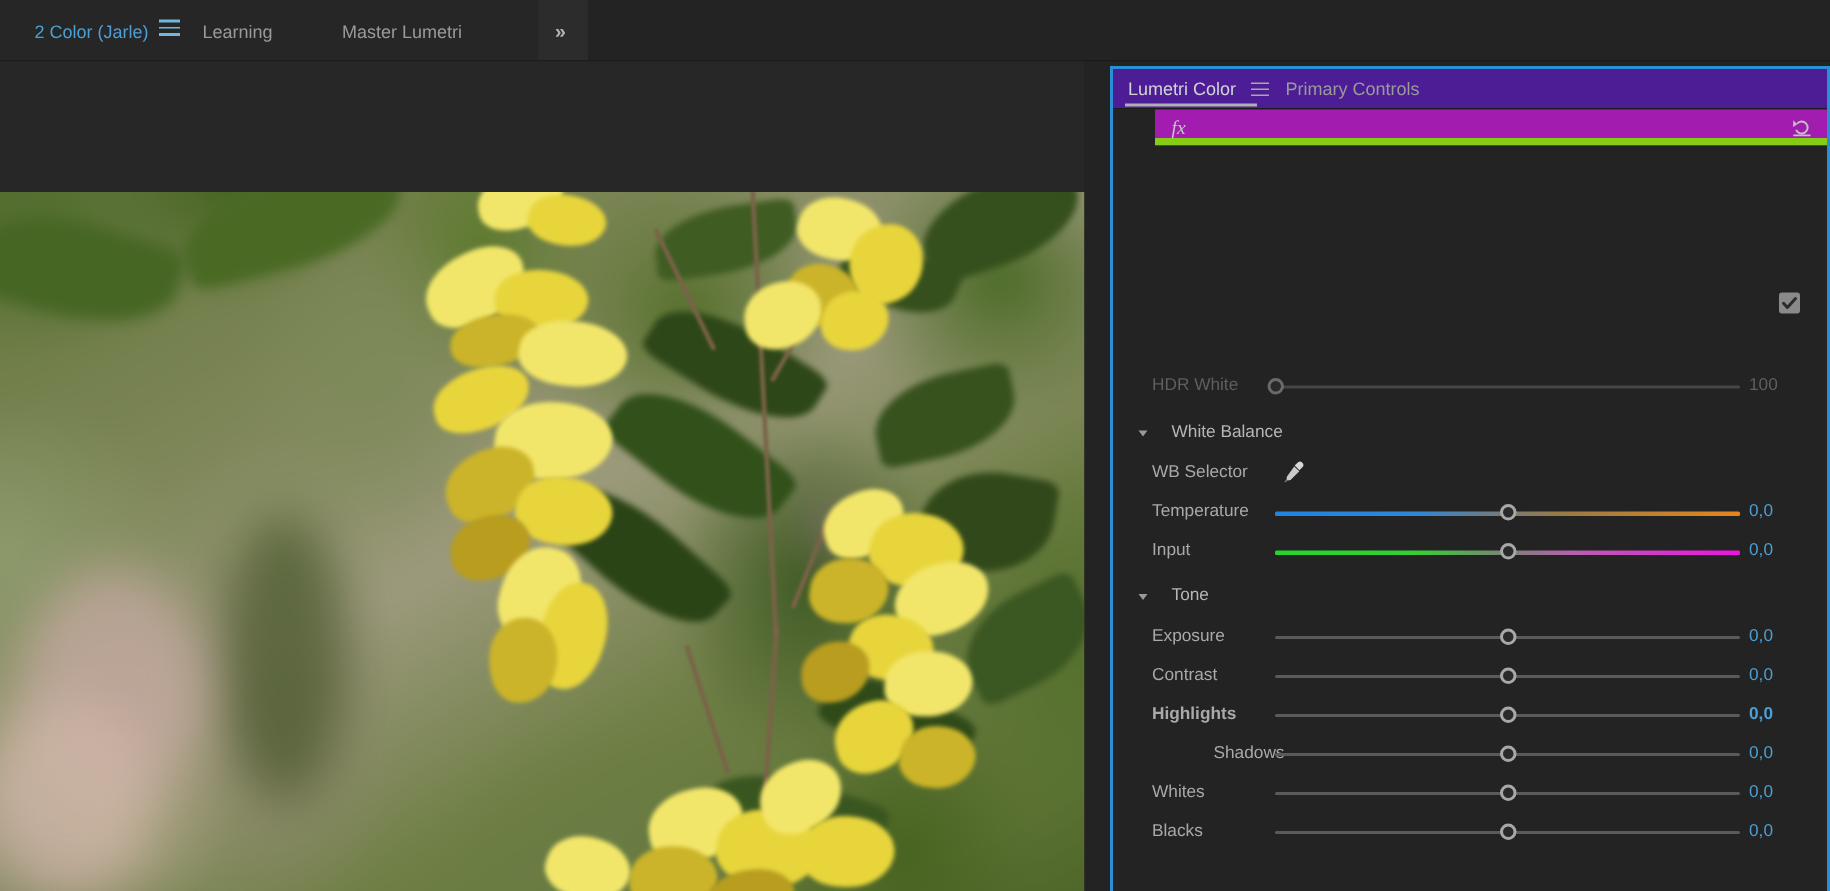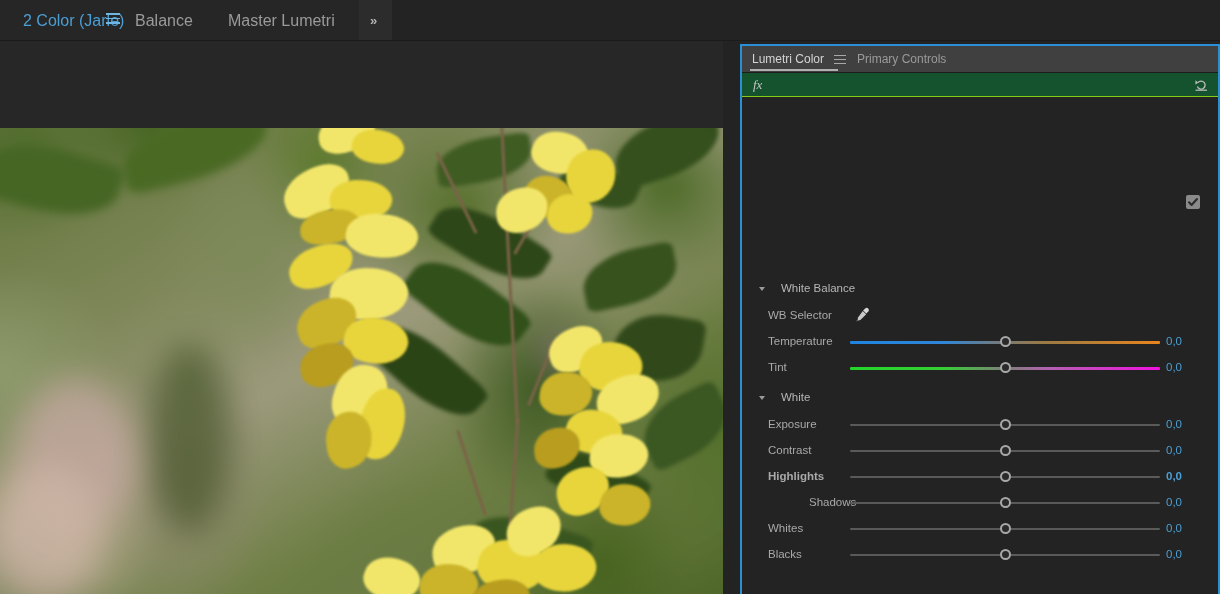--- a/index.html
+++ b/index.html
@@ -23,21 +23,21 @@
   #topbar-overflow-seg {
     position:absolute; left:359px; top:0; width:33px; height:41px;
     background:#2c2c2c; border-bottom:1px solid #1b1b1b;
   }
   #topbar-rest {
     position:absolute; left:392px; top:0; right:0; height:41px;
     background:#232323; border-bottom:1px solid #1b1b1b;
   }
   .tbtab {
     position:absolute; top:11px; height:20px; line-height:20px;
-    font-size:16px; color:#9a9a9a; white-space:nowrap; cursor:default;
+    font-size:12px; color:#9a9a9a; white-space:nowrap; cursor:default;
   }
   .tbtab.active { color:#4b9fd5; }
   #tab-color      { left:23px; }
   #tab-learning   { left:135px; }
   #tab-masterlum  { left:228px; }
   #topbar-menu-icon {
     position:absolute; left:106px; top:13px; width:14px; height:14px; cursor:default;
   }
   #topbar-menu-icon i {
     display:block; height:1.5px; background:#6fb7e0; margin-bottom:3px; width:14px;
@@ -114,21 +114,21 @@
   #gap { position:absolute; left:723px; top:41px; width:17px; height:553px; background:#232323; }
 
   #lumetri {
     position:absolute; left:740px; top:44px; width:480px; height:550px;
     background:#232323;
     border-left:2px solid #2b8fd6;
     border-top:2px solid #2b8fd6;
     border-right:2px solid #2b8fd6;
   }
   #panel-tabs {
-    position:relative; height:27px; background:#404040; border-bottom:1px solid #1c1c1c;
+    position:relative; height:27px; background:#4c1d95; border-bottom:1px solid #1c1c1c;
   }
   .ptab {
     position:absolute; top:6px; font-size:12px; color:#9a9a9a; cursor:default; white-space:nowrap;
   }
   .ptab.active { color:#d4d4d4; }
   #ptab-lumetri { left:10px; }
   #ptab-lumetri-ul {
     position:absolute; left:8px; top:23px; width:88px; height:2px; background:#b0b0b0;
   }
   #ptab-effect { left:115px; }
@@ -144,21 +144,21 @@
   #clip-chevron {
     position:absolute; left:160px; top:9px; width:0; height:0;
     border-left:4px solid transparent; border-right:4px solid transparent;
     border-top:4px solid #9a9a9a; cursor:default;
   }
   #clip-primary {
     position:absolute; left:176px; top:5px; font-size:11.5px; color:#4b9fd5; white-space:nowrap;
   }
 
   #fx-row {
-    position:relative; height:24px; background:#14532d; border-bottom:1px solid #84cc16;
+    position:relative; height:24px; background:#a21caf; border-bottom:5px solid #84cc16;margin-left:28px;
   }
   #fx-label {
     position:absolute; left:11px; top:4px; font-size:13px; color:#c6c6c6;
     font-family:"Liberation Serif", serif; font-style:italic;
   }
   #fx-reset-icon { position:absolute; right:9px; top:5px; width:15px; height:14px; cursor:default; }
 
   #scroll-body { position:relative; height:472px; background:#232323; overflow:hidden; }
 
   
@@ -227,21 +227,21 @@
     <div id="topbar-rest"></div>
 
     <div class="tbtab active" id="tab-color">2 Color (Jarle)</div>
 
     <div id="topbar-menu-icon">
       <i></i>
         <i></i>
         <i></i>
     </div>
 
-    <div class="tbtab" id="tab-learning">Balance</div>
+    <div class="tbtab" id="tab-learning">Learning</div>
     <div class="tbtab" id="tab-masterlum">Master Lumetri</div>
 
     <div id="overflow-chevrons">»</div>
   </div>
 
   <div id="monitor">
     <div id="monitor-letterbox-top"></div>
     <div id="photo">
       <div class="bg"></div>
       <div class="blob dkgreen"></div>
@@ -342,20 +342,26 @@
 
     <div id="scroll-body">
 
       <div id="bc-check">
         <svg width="14" height="14" viewBox="0 0 14 14">
           <path d="M3 7.2 L5.6 10 L11 4" fill="none" stroke="#2b2b2b" stroke-width="2" stroke-linecap="round" stroke-linejoin="round"></path>
         </svg>
       </div>
 
 
+      <div class="row" style="top:148px;">
+        <div class="rlabel dim" style="left:26px;">HDR White</div>
+        <div class="track dim" style="left:108px;width:310px;"></div>
+        <div class="knob dim" style="left:103px;"></div>
+        <div class="rval dim" style="left:424px;">100</div>
+      </div>
 
       <div class="row" style="top:179px;">
         <div class="sect-chevron"></div>
         <div class="rlabel section">White Balance</div>
       </div>
 
       <div class="row" style="top:206px;">
         <div class="rlabel" style="left:26px;">WB Selector</div>
         <div id="wb-eyedrop">
           <svg width="18" height="18" viewBox="0 0 18 18">
@@ -367,29 +373,29 @@
       </div>
 
       <div class="row" style="top:232px;">
         <div class="rlabel" style="left:26px;">Temperature</div>
         <div class="track grad-temp" style="left:108px;width:310px;"></div>
         <div class="knob" style="left:258px;"></div>
         <div class="rval" style="left:424px;">0,0</div>
       </div>
 
       <div class="row" style="top:258px;">
-        <div class="rlabel" style="left:26px;">Tint</div>
+        <div class="rlabel" style="left:26px;">Input</div>
         <div class="track grad-tint" style="left:108px;width:310px;"></div>
         <div class="knob" style="left:258px;"></div>
         <div class="rval" style="left:424px;">0,0</div>
       </div>
 
       <div class="row" style="top:288px;">
         <div class="sect-chevron"></div>
-        <div class="rlabel section">White</div>
+        <div class="rlabel section">Tone</div>
       </div>
 
       <div class="row" style="top:315px;">
         <div class="rlabel" style="left:26px;">Exposure</div>
         <div class="track" style="left:108px;width:310px;"></div>
         <div class="knob" style="left:258px;"></div>
         <div class="rval" style="left:424px;">0,0</div>
       </div>
 
       <div class="row" style="top:341px;">

